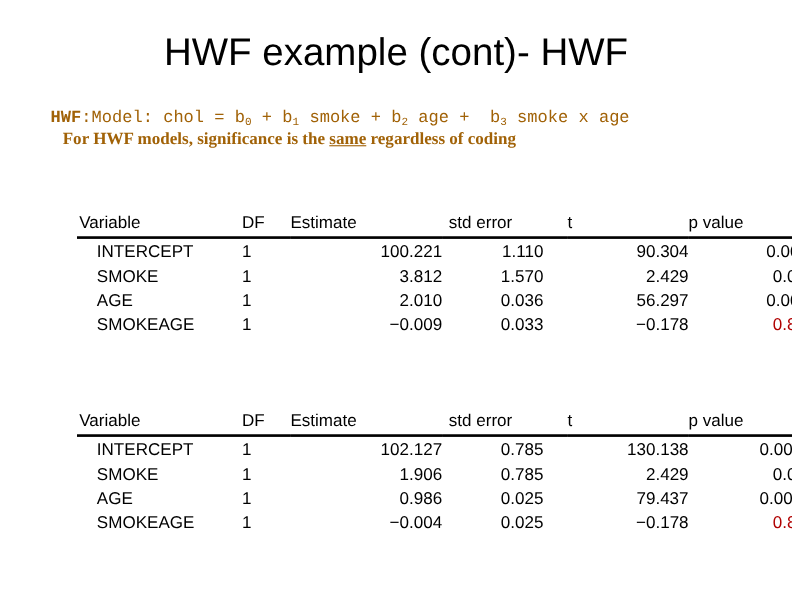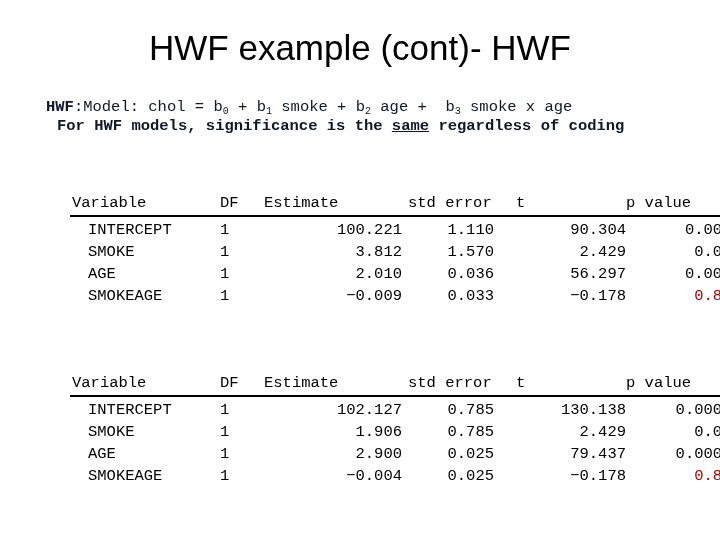--- a/index.html
+++ b/index.html
@@ -33,41 +33,41 @@
     white-space: nowrap;
   }
 
   
   .line {
     position: absolute;
     white-space: pre;
     font-family: "Liberation Mono", "DejaVu Sans Mono", monospace;
     font-size: 15.5px;
     line-height: 19px;
-    color: #0f172a;
+    color: #a16207;
   }
   .b { font-weight: bold; }
   .u { text-decoration: underline; }
   sub {
     font-size: 10px;
     line-height: 0;
     vertical-align: -3px;
   }
 
   #model-line    { left: 46px;  top: 98px;  }
-  #coding-note   { left: 57px;  top: 117px; }
+  #coding-note   { left: 57px;  top: 117px; font-family: Liberation Serif, serif; }
   #dummy-line    { left: 58px;  top: 154px; }
   #effect-line   { left: 62px;  top: 334px; }
 
   
   .table {
     position: absolute;
     left: 70px;
     width: 572px;
-    font-family: Liberation Mono, monospace;
+    font-family: Liberation Sans, sans-serif;
     font-size: 15.5px;
   }
   #table-dummy  { top: 192px; }
   #table-effect { top: 372px; }
 
   .table table {
     border-collapse: collapse;
     width: 572px;
     table-layout: fixed;
   }
@@ -204,21 +204,21 @@
             <td class="c-var">SMOKE</td>
             <td class="c-df">1</td>
             <td class="c-est">1.906</td>
             <td class="c-se">0.785</td>
             <td class="c-t">2.429</td>
             <td class="c-p">0.0224</td>
           </tr>
           <tr>
             <td class="c-var">AGE</td>
             <td class="c-df">1</td>
-            <td class="c-est">2.900</td>
+            <td class="c-est">0.986</td>
             <td class="c-se">0.025</td>
             <td class="c-t">79.437</td>
             <td class="c-p">0.0001**</td>
           </tr>
           <tr>
             <td class="c-var">SMOKEAGE</td>
             <td class="c-df">1</td>
             <td class="c-est">−0.004</td>
             <td class="c-se">0.025</td>
             <td class="c-t">−0.178</td>

